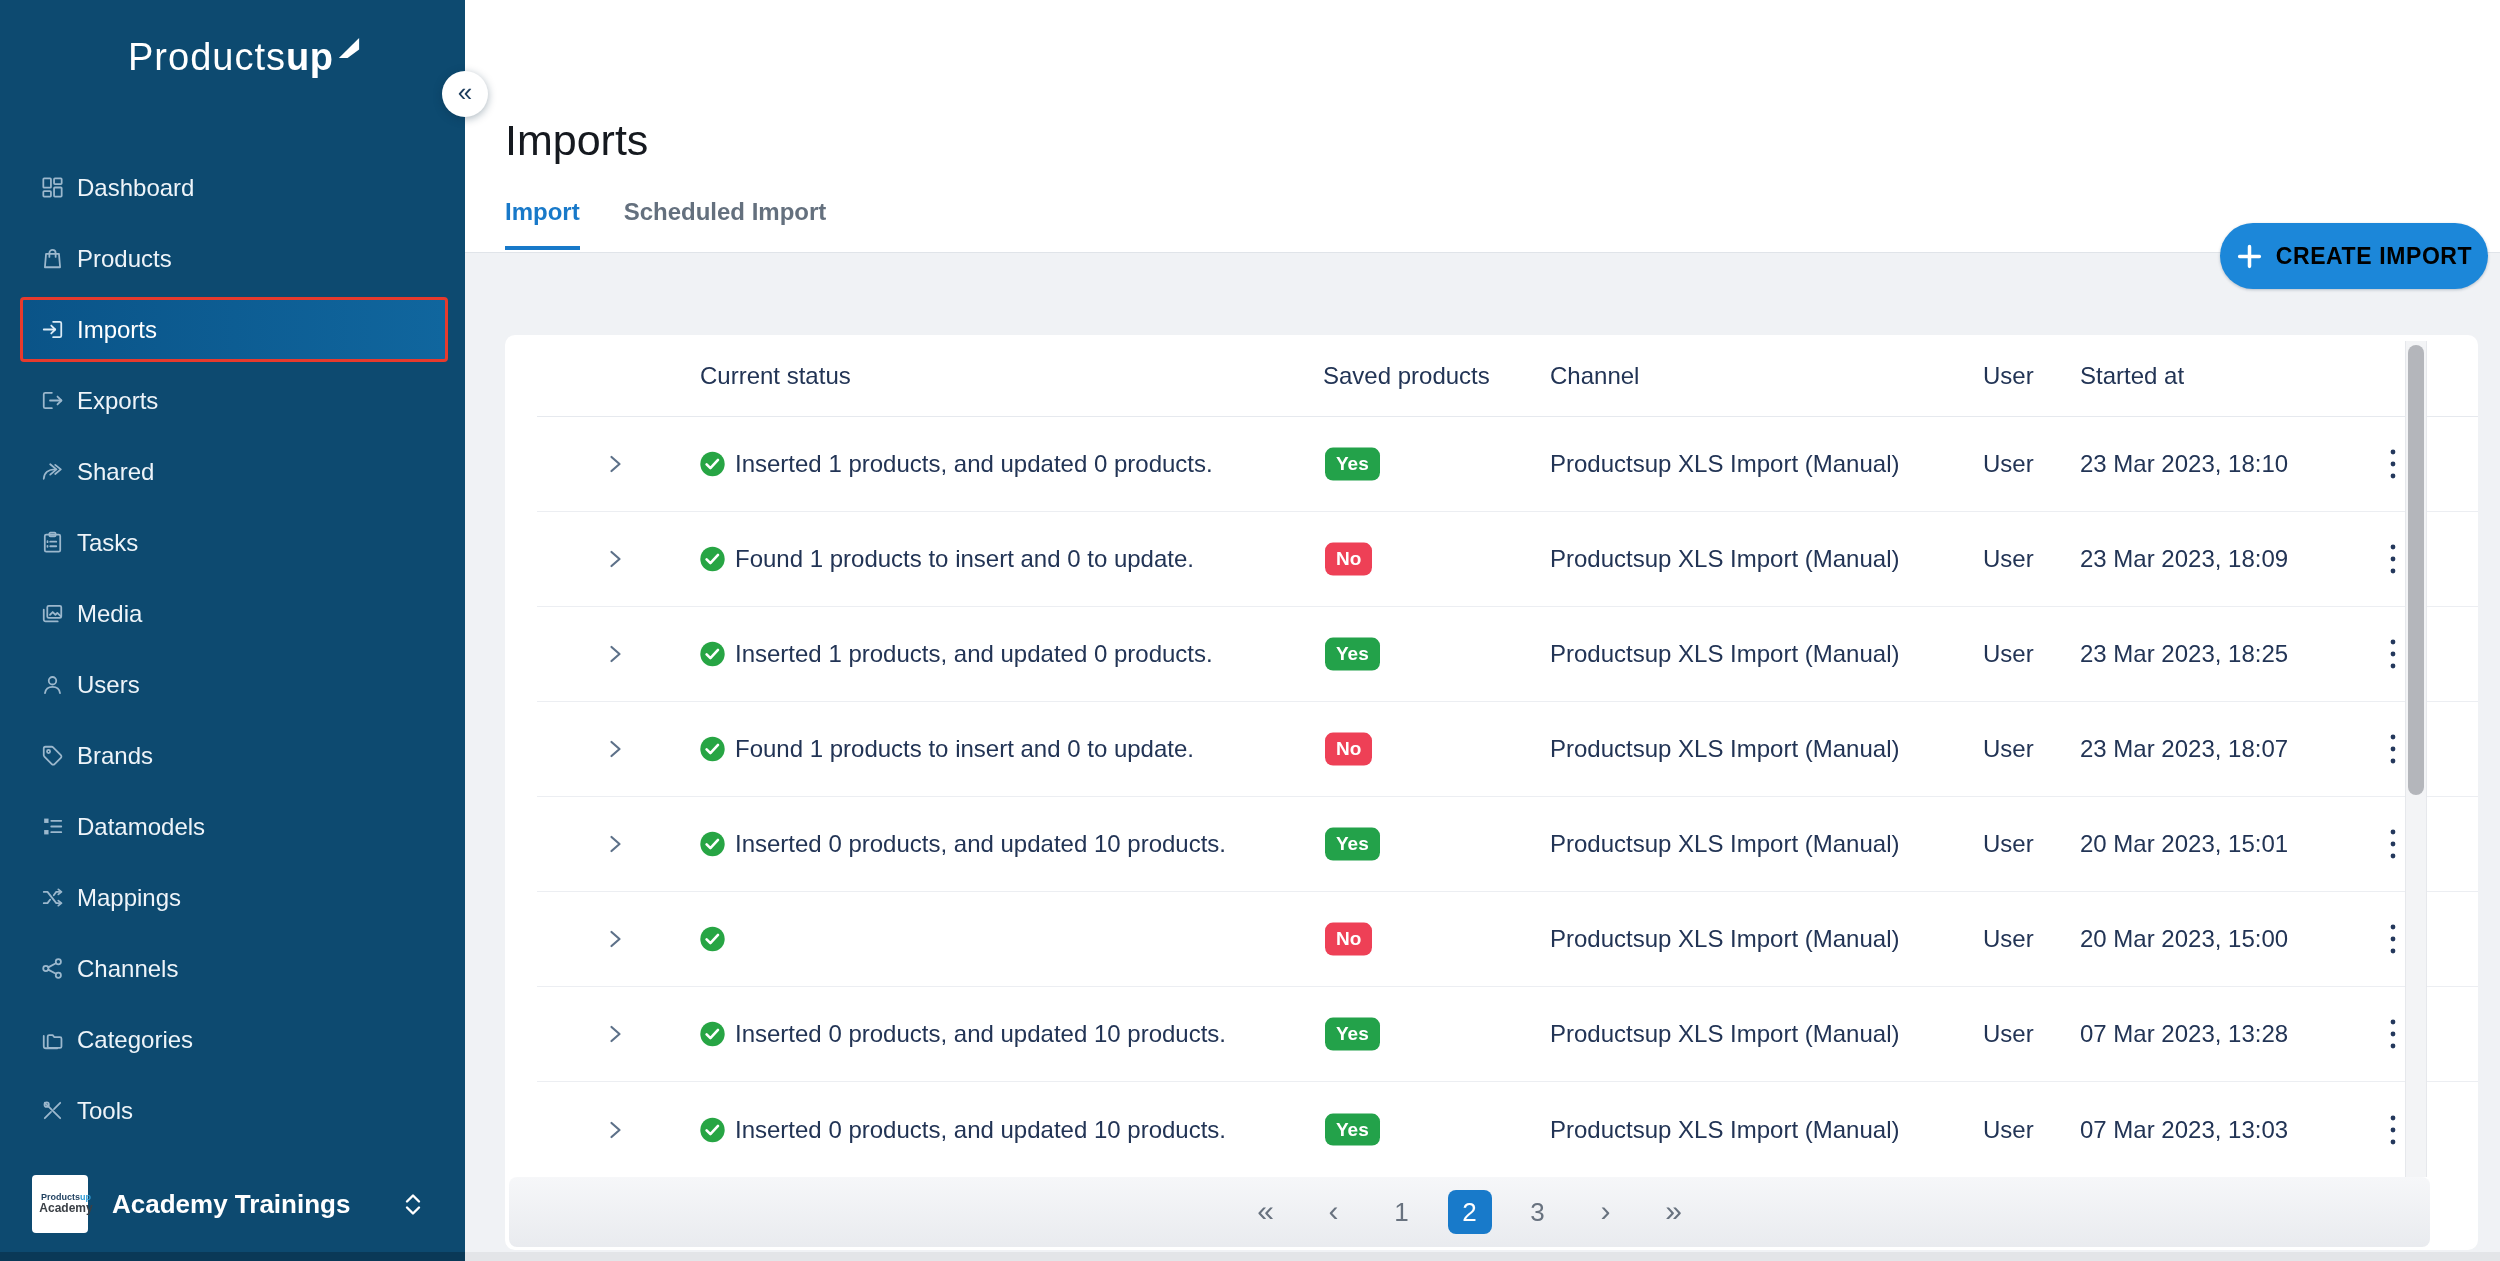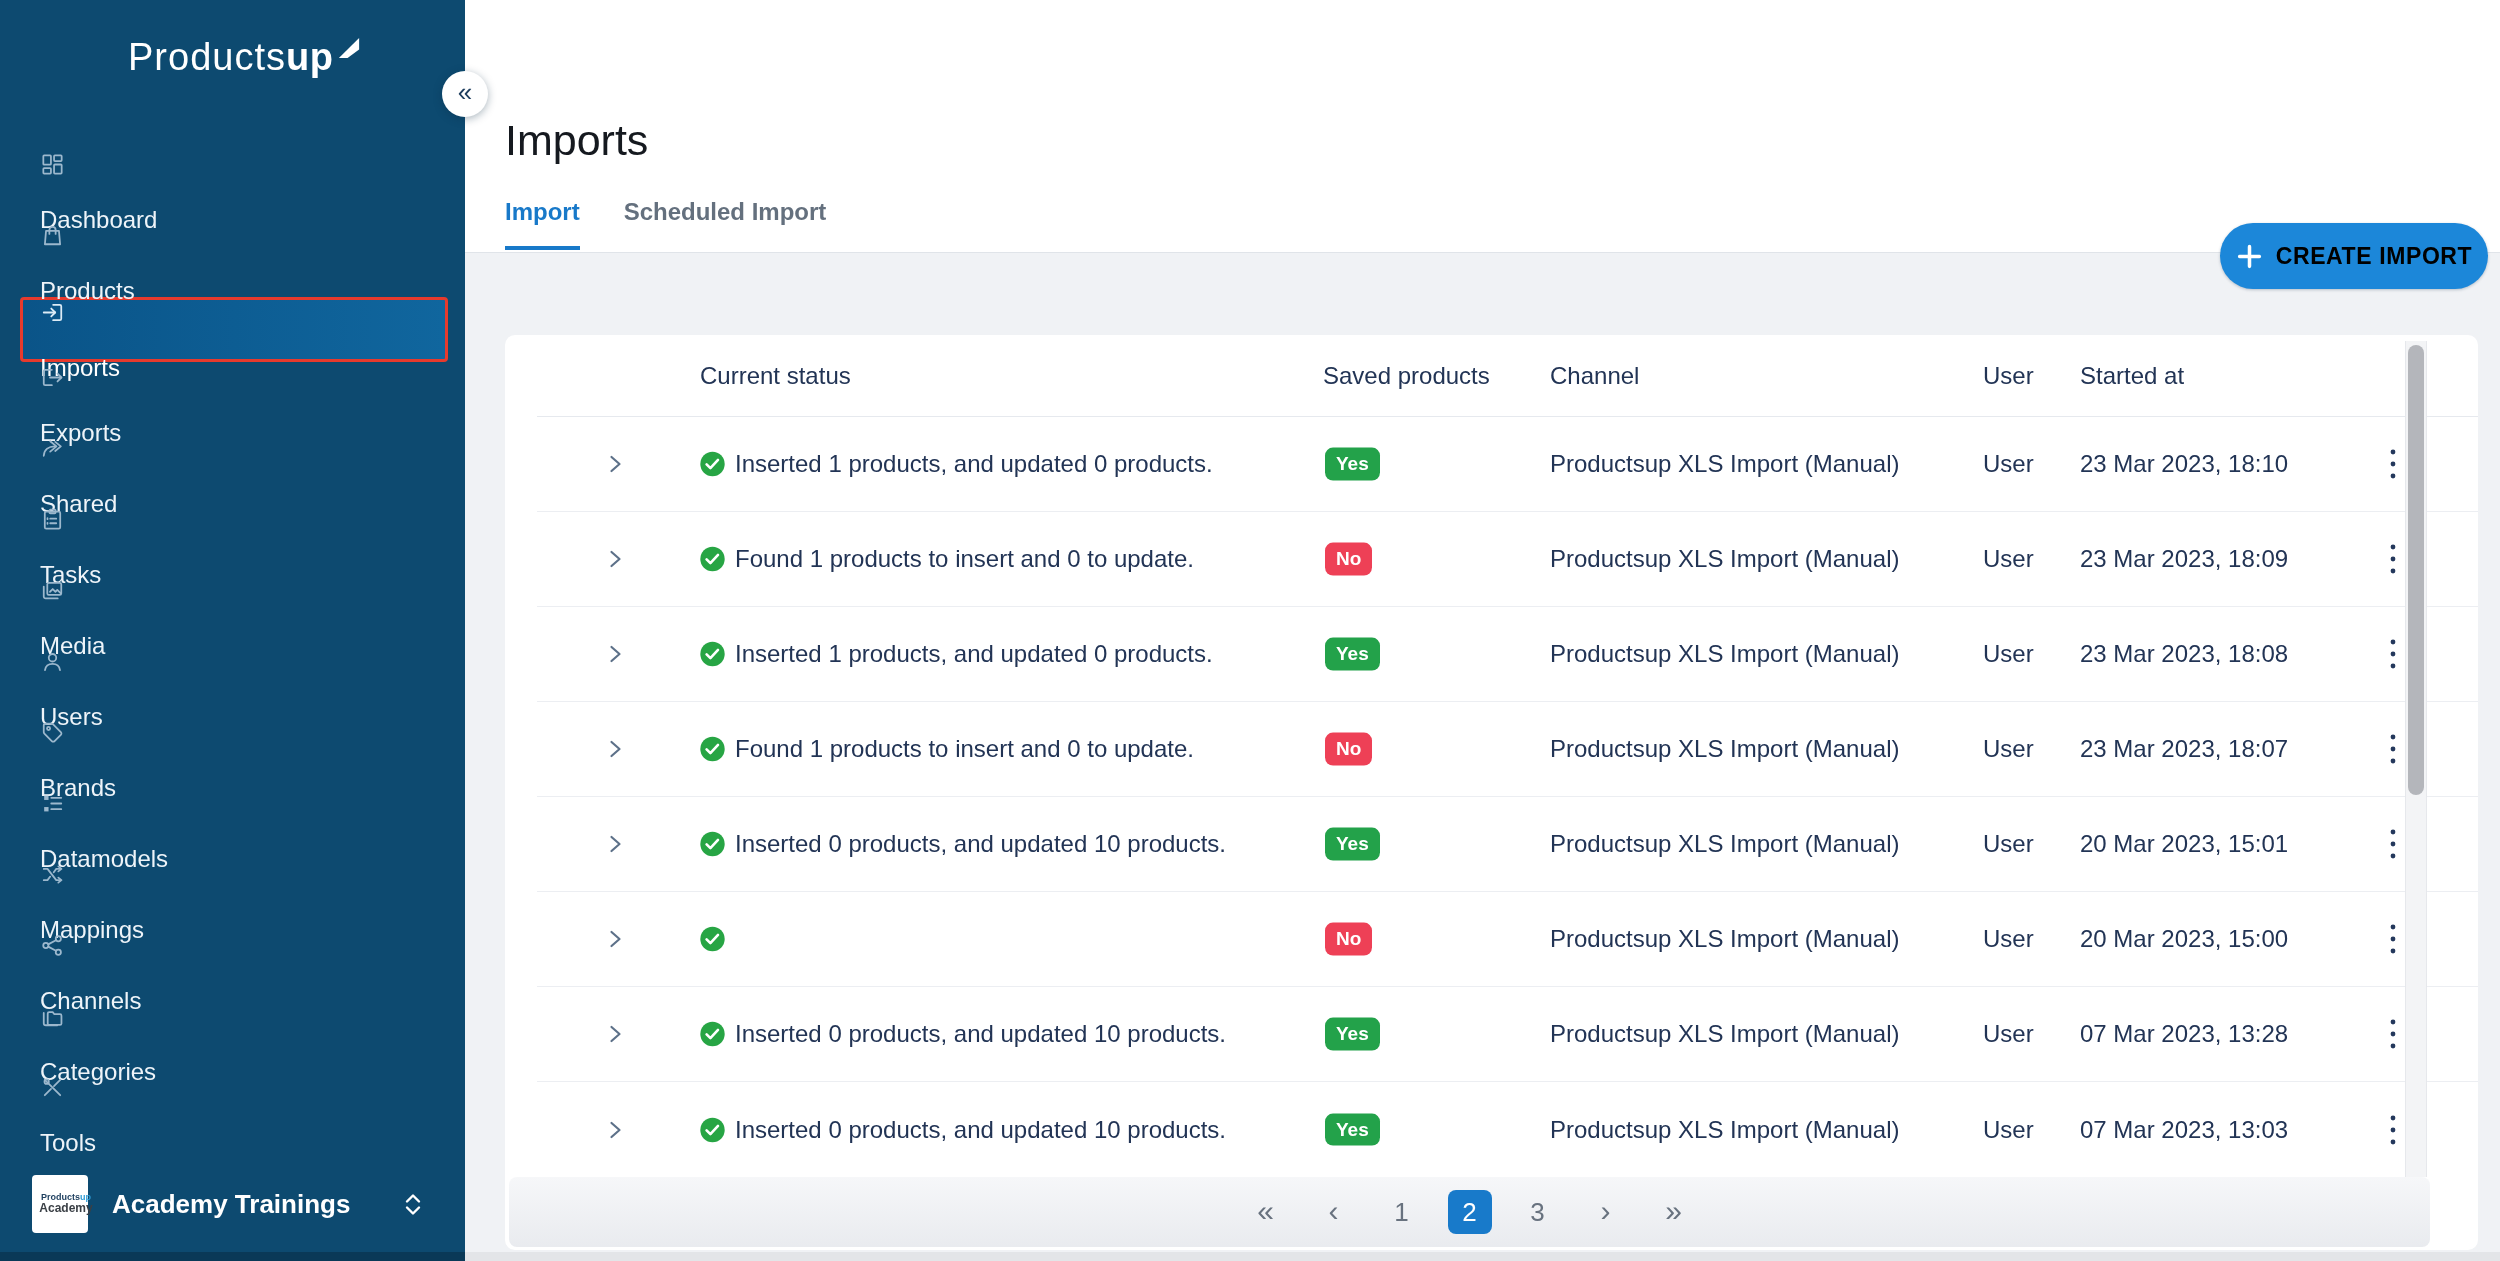--- a/index.html
+++ b/index.html
@@ -13,22 +13,22 @@
   .sidebar { position:absolute; left:0; top:0; width:465px; height:1261px; background:var(--sidebar-bg,#0d4a70); z-index:5; }
   .sidebar::after { content:""; position:absolute; left:0; right:0; bottom:0; height:9px; background:rgba(0,0,0,.22); }
   .logo { position:absolute; left:128px; top:36px; display:flex; align-items:flex-end; color:#fff; }
   .logo-light { font-size:38px; font-weight:300; letter-spacing:1px; }
   .logo-bold { font-size:38px; font-weight:800; letter-spacing:.5px; }
   .logo-arrow { margin-left:3px; transform:translateY(-14px); }
   .collapse-btn { position:absolute; left:442px; top:71px; width:46px; height:46px; border-radius:50%;
     background:#fff; border:none; box-shadow:0 2px 8px rgba(12,42,66,.35); z-index:30;
     font-size:26px; color:#1d3d5e; display:flex; align-items:center; justify-content:center; cursor:pointer; padding-bottom:4px;}
   .nav { position:absolute; top:152px; left:0; right:0; }
-  .nav-item { height:71px; margin:0 17px 0 20px; padding-left:20px; display:flex; align-items:flex-start; gap:29px;
-    color:#eef4f9; font-size:24px; cursor:pointer; border-radius:4px;flex-direction:column; }
+  .nav-item { height:71px; margin:0 17px 0 20px; padding-left:20px; display:flex; align-items:center; gap:12px;
+    color:#eef4f9; font-size:24px; cursor:pointer; border-radius:4px; }
   .nav-item.active { background:linear-gradient(90deg,#0a5488,#10669e); border:3px solid var(--highlight-red,#e63a2d);
     height:65px; margin-top:3px; margin-bottom:3px; padding-left:17px; color:#fff; }
   .nav-icon { width:25px; height:25px; color:#9cb8cd; display:flex; }
   .nav-item.active .nav-icon { color:#dcebf6; }
   .workspace { position:absolute; left:0; top:1168px; width:465px; height:72px; display:flex; align-items:center; padding-left:32px; gap:24px; cursor:pointer; }
   .ws-logo { width:56px; height:58px; background:#fff; border-radius:4px; display:flex; flex-direction:column; align-items:center; justify-content:center; line-height:1.15;padding-left:12px; }
   .ws-logo-top { font-size:9px; font-weight:700; color:#1d3e5e; }
   .ws-logo-top .up { color:#2e9cd6; }
   .ws-logo-bottom { font-size:12px; font-weight:700; color:#3a3f45; }
   .ws-label { font-size:26px; font-weight:700; color:#fff; }
@@ -375,21 +375,21 @@
           <span class="c-check">
             <svg width="27" height="27" viewBox="0 0 27 27">
               <circle cx="13.5" cy="13.5" r="12.2" fill="currentColor"></circle>
               <path d="M7.6 13.8l3.8 3.8 7.6-8.2" stroke="#ffffff" stroke-width="2.6" fill="none" stroke-linecap="round" stroke-linejoin="round"></path>
             </svg>
           </span>
           <span class="c-status">Inserted 1 products, and updated 0 products.</span>
           <span class="c-badge badge yes">Yes</span>
           <span class="c-channel">Productsup XLS Import (Manual)</span>
           <span class="c-user">User</span>
-          <span class="c-date">23 Mar 2023, 18:08</span>
+          <span class="c-date">23 Mar 2023, 18:25</span>
           <span class="c-kebab">
             <svg width="8" height="36" viewBox="0 0 8 34">
               <circle cx="4" cy="5" r="2.4" fill="#24385c"></circle>
               <circle cx="4" cy="17" r="2.4" fill="#24385c"></circle>
               <circle cx="4" cy="29" r="2.4" fill="#24385c"></circle>
             </svg>
           </span>
         </div>
         <div class="trow">
           <span class="c-chevron">

